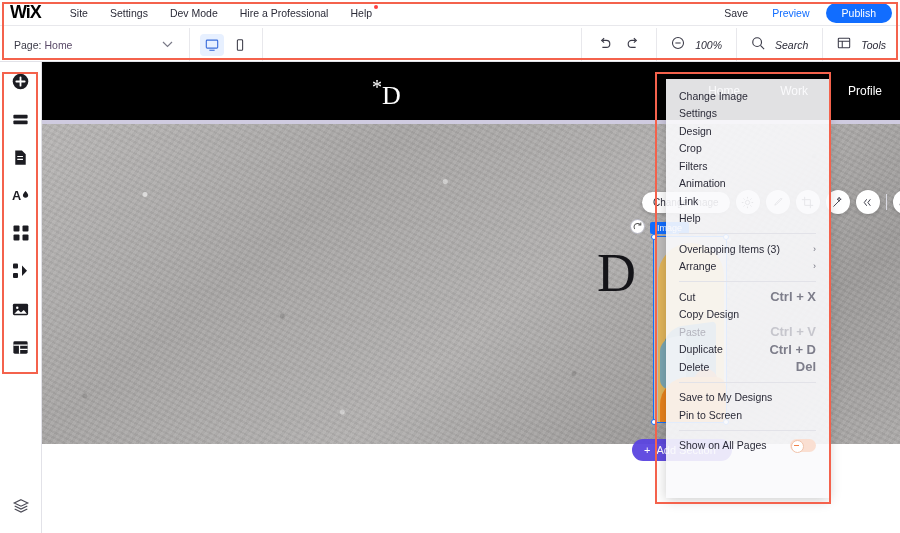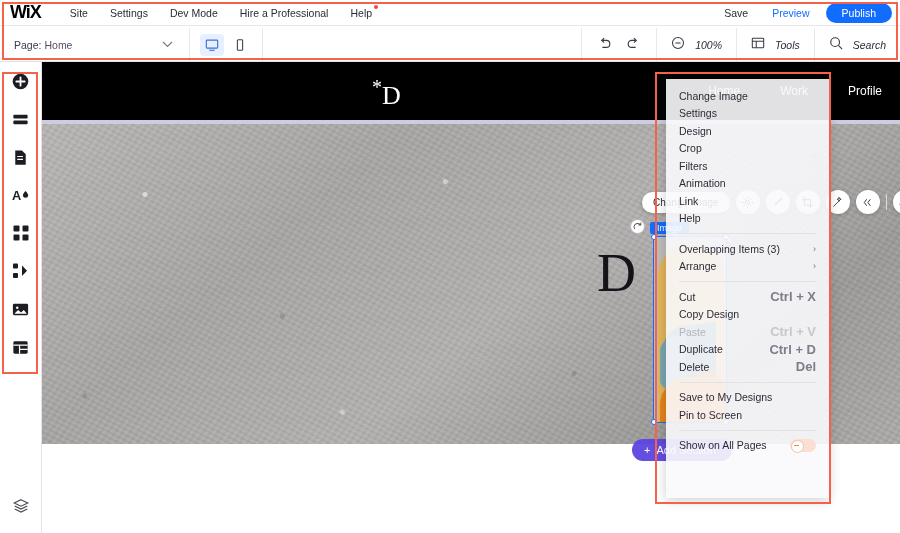--- a/index.html
+++ b/index.html
@@ -316,34 +316,34 @@
         <svg width="14" height="14" viewBox="0 0 16 16">
             <circle cx="8" cy="8" r="6.3" fill="none" stroke="#3b3b48" stroke-width="1.2"></circle>
             <path d="M5 8h6" stroke="#3b3b48" stroke-width="1.2"></path>
           </svg>
       </span>
       <span class="txt">100%</span>
     </div>
     <div class="t2-group">
       <span>
         <svg width="14" height="14" viewBox="0 0 16 16">
-            <rect x="1.5" y="2.5" width="13" height="11" rx="1" fill="none" stroke="#3b3b48" stroke-width="1.2"></rect>
-            <path d="M1.5 6h13M6 6v7.5" stroke="#3b3b48" stroke-width="1.2"></path>
+            <circle cx="7" cy="7" r="5" fill="none" stroke="#3b3b48" stroke-width="1.3"></circle>
+            <path d="M10.8 10.8L15 15" stroke="#3b3b48" stroke-width="1.3"></path>
           </svg>
       </span>
-      <span class="txt">Tools</span>
+      <span class="txt">Search</span>
     </div>
     <div class="t2-group">
       <span>
         <svg width="14" height="14" viewBox="0 0 16 16">
-            <circle cx="7" cy="7" r="5" fill="none" stroke="#3b3b48" stroke-width="1.3"></circle>
-            <path d="M10.8 10.8L15 15" stroke="#3b3b48" stroke-width="1.3"></path>
+            <rect x="1.5" y="2.5" width="13" height="11" rx="1" fill="none" stroke="#3b3b48" stroke-width="1.2"></rect>
+            <path d="M1.5 6h13M6 6v7.5" stroke="#3b3b48" stroke-width="1.2"></path>
           </svg>
       </span>
-      <span class="txt">Search</span>
+      <span class="txt">Tools</span>
     </div>
   </div>
 
   <div class="leftbar">
     <div class="lb-icon">
       <svg width="19" height="19" viewBox="0 0 20 20">
           <circle cx="10" cy="10" r="8.2" fill="#1c1c22"></circle>
           <path d="M10 5.6v8.8M5.6 10h8.8" stroke="#fff" stroke-width="1.9" stroke-linecap="round"></path>
         </svg>
     </div>

